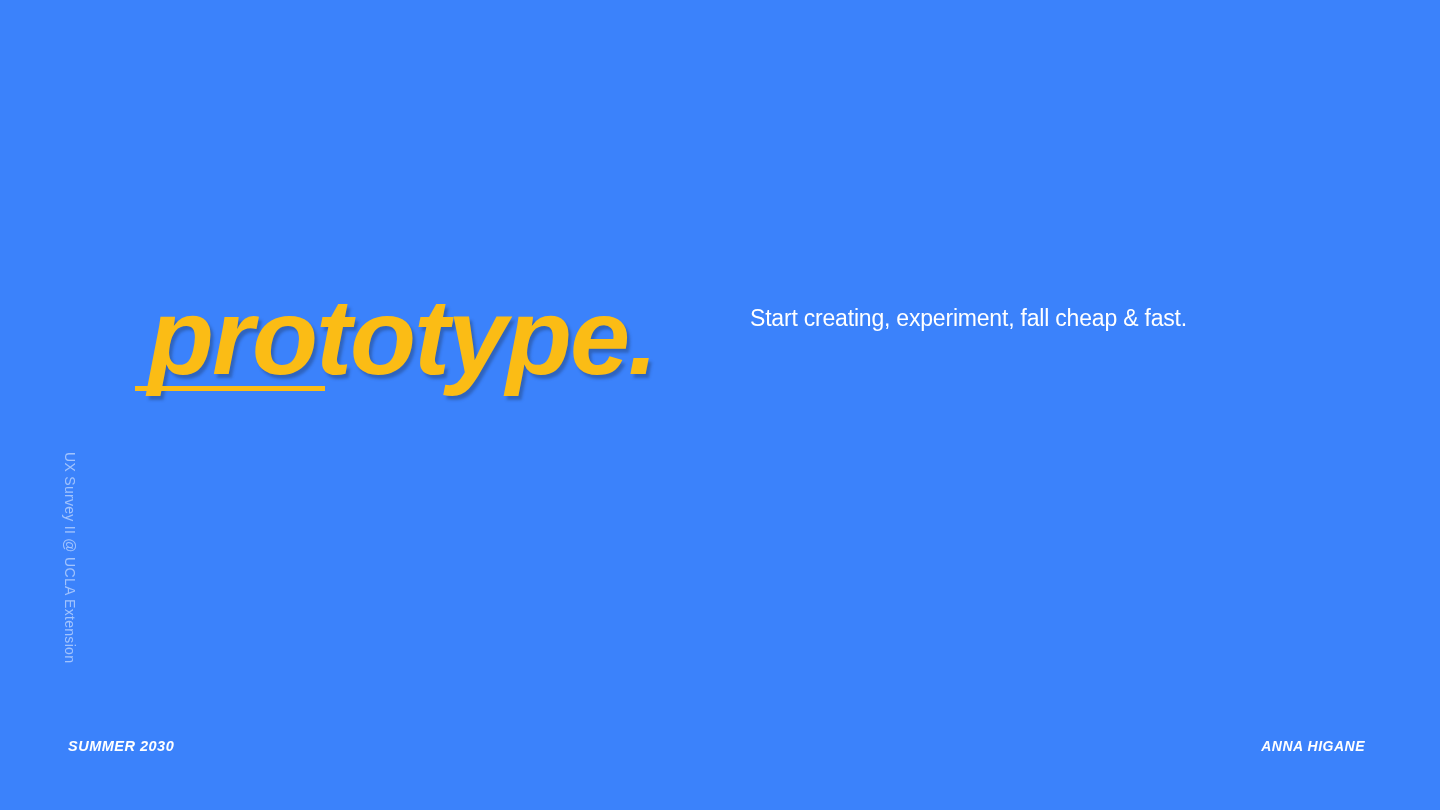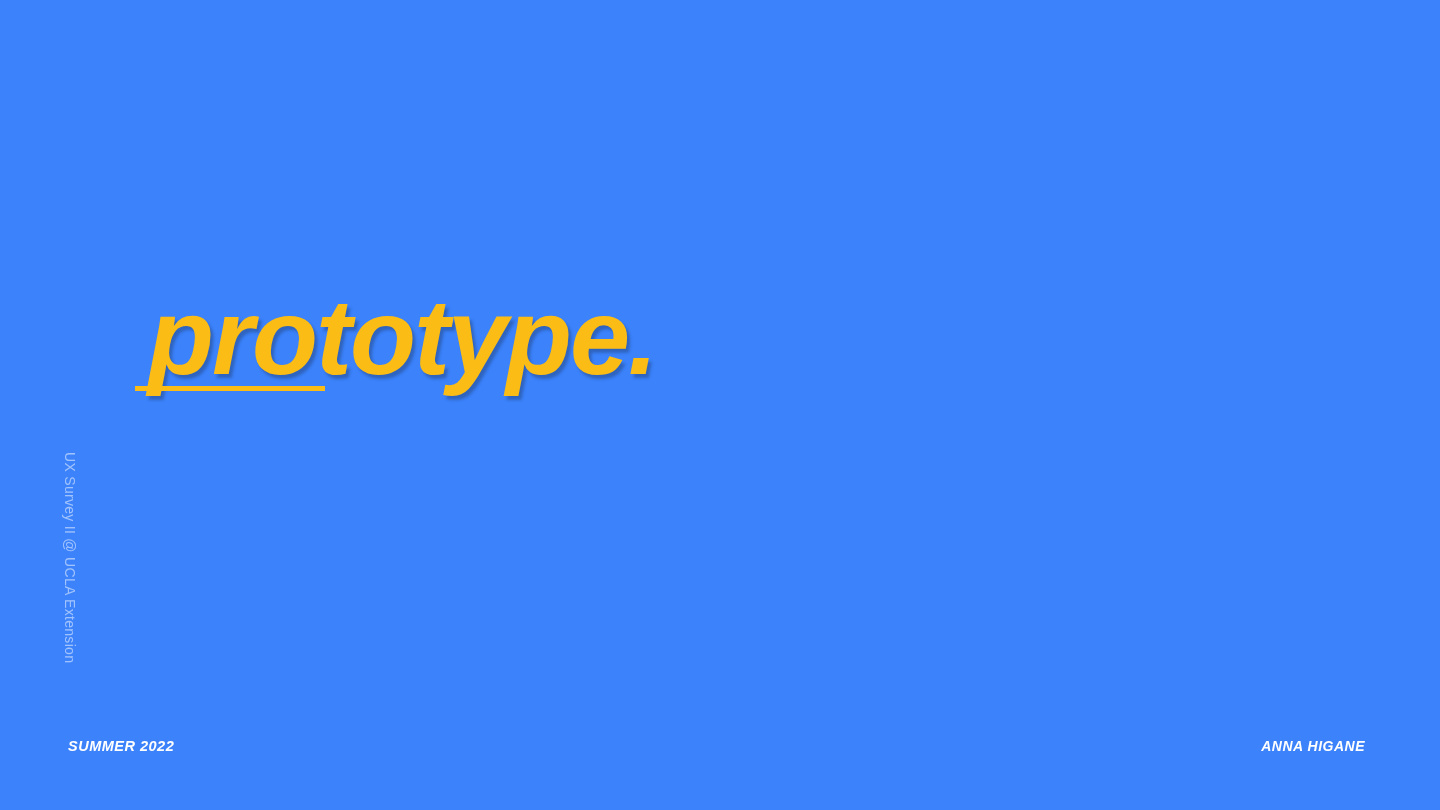--- a/index.html
+++ b/index.html
@@ -188,20 +188,21 @@
   <div class="side-label">
     <span class="side-label-text">UX Survey II @ UCLA Extension</span>
   </div>
 
   <div class="title-block">
     <h1 class="big-title">prototype.</h1>
     <div class="title-underline"></div>
   </div>
 
   <div class="copy-block">
+    <p class="copy-body">Start creating, experiment, fall cheap &amp; fast.</p>
   </div>
 
   <div class="footer">
-    <div class="footer-left">SUMMER 2022</div>
+    <div class="footer-left">SUMMER 2030</div>
     <div class="footer-right">ANNA HIGANE</div>
   </div>
 
 </div>
 
 </body></html>

